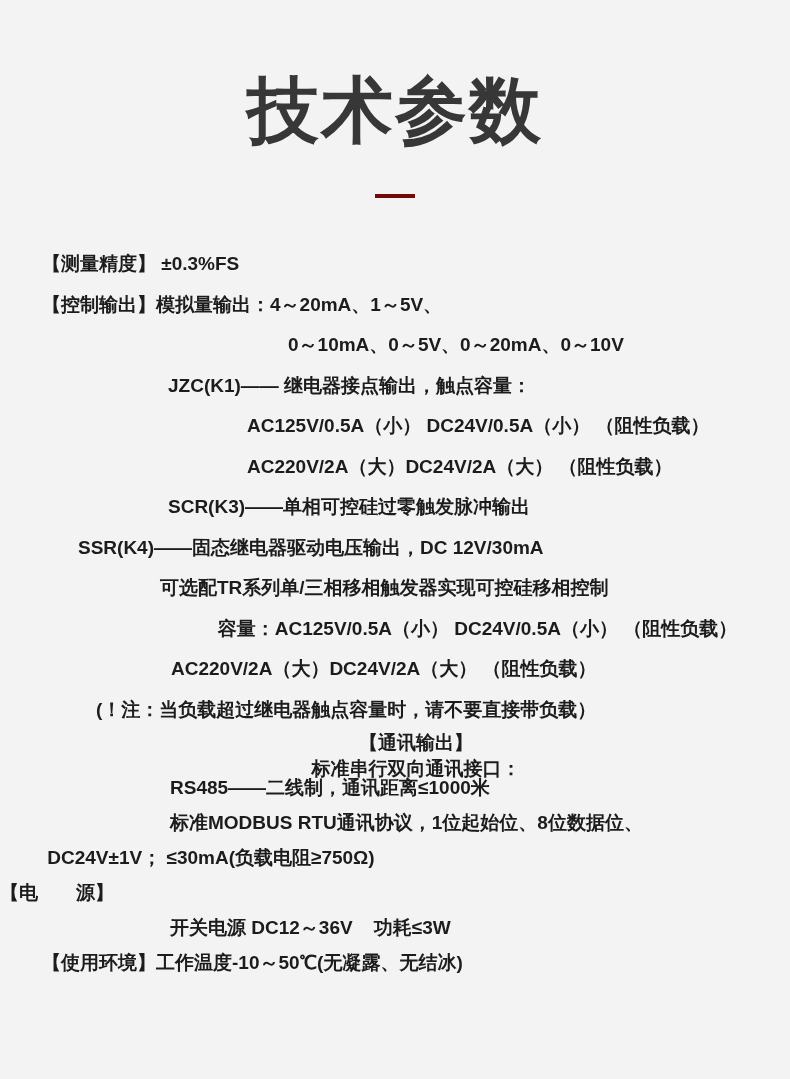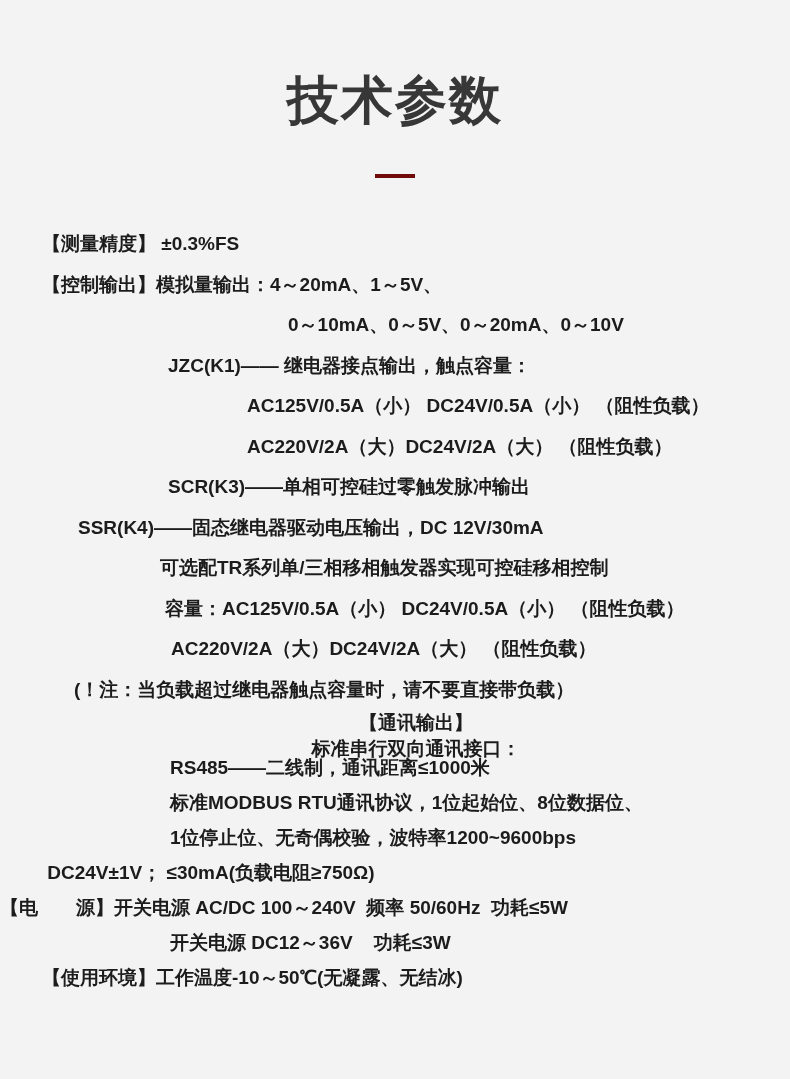--- a/index.html
+++ b/index.html
@@ -13,21 +13,21 @@
     width:790px;height:1079px;
     background:var(--bg);
     font-family:"Liberation Sans",sans-serif;
     color:var(--text);
     overflow:hidden;
   }
   .sheet{width:790px;height:1079px;position:relative;}
   .page-title{
     margin:74px 0 0 0;
     text-align:center;
-    font-size:52px;
+    font-size:72px;
     line-height:1;
     font-weight:900;
     letter-spacing:2px;
     color:var(--title);
   }
   .title-rule{
     width:40px;height:4px;
     background:var(--rule);
     margin:48px auto 0 auto;
   }
@@ -56,25 +56,24 @@
   <div class="spec-list">
       <div class="spec-line" style="margin-left: 42px;"><span class="spec-label">【测量精度】</span><span class="spec-text"> ±0.3%FS</span></div>
       <div class="spec-line" style="margin-left: 42px;"><span class="spec-label">【控制输出】</span><span class="spec-text">模拟量输出：4～20mA、1～5V、</span></div>
       <div class="spec-line" style="margin-left: 288px; align-items: center;"><span class="spec-label"></span><span class="spec-text">0～10mA、0～5V、0～20mA、0～10V</span></div>
       <div class="spec-line" style="margin-left: 168px;"><span class="spec-label"></span><span class="spec-text">JZC(K1)—— 继电器接点输出，触点容量：</span></div>
       <div class="spec-line" style="margin-left: 247px;"><span class="spec-label"></span><span class="spec-text">AC125V/0.5A（小） DC24V/0.5A（小） （阻性负载）</span></div>
       <div class="spec-line" style="margin-left: 247px;"><span class="spec-label"></span><span class="spec-text">AC220V/2A（大）DC24V/2A（大） （阻性负载）</span></div>
       <div class="spec-line" style="margin-left: 168px;"><span class="spec-label"></span><span class="spec-text">SCR(K3)——单相可控硅过零触发脉冲输出</span></div>
       <div class="spec-line" style="margin-left: 78px;"><span class="spec-label"></span><span class="spec-text">SSR(K4)——固态继电器驱动电压输出，DC 12V/30mA</span></div>
       <div class="spec-line" style="margin-left: 160px;"><span class="spec-label"></span><span class="spec-text">可选配TR系列单/三相移相触发器实现可控硅移相控制</span></div>
-      <div class="spec-line" style="margin-left: 165px;"><span class="spec-label"></span><span class="spec-text">容量：AC125V/0.5A（小） DC24V/0.5A（小） （阻性负载）</span></div>
+      <div class="spec-line" style="margin-left: 165px; justify-content: center;"><span class="spec-label"></span><span class="spec-text">容量：AC125V/0.5A（小） DC24V/0.5A（小） （阻性负载）</span></div>
       <div class="spec-line" style="margin-left: 171px;"><span class="spec-label"></span><span class="spec-text">AC220V/2A（大）DC24V/2A（大） （阻性负载）</span></div>
-      <div class="spec-line" style="margin-left: 74px; align-items: center;"><span class="spec-label"></span><span class="spec-text">(！注：当负载超过继电器触点容量时，请不要直接带负载）</span></div>
+      <div class="spec-line" style="margin-left: 96px; align-items: center;"><span class="spec-label"></span><span class="spec-text">(！注：当负载超过继电器触点容量时，请不要直接带负载）</span></div>
       <div class="spec-line" style="margin-left: 42px; flex-direction: column;"><span class="spec-label">【通讯输出】</span><span class="spec-text">标准串行双向通讯接口：</span></div>
       <div class="spec-line" style="margin-left: 170px;"><span class="spec-label"></span><span class="spec-text">RS485——二线制，通讯距离≤1000米</span></div>
       <div class="spec-line" style="margin-left: 170px;"><span class="spec-label"></span><span class="spec-text">标准MODBUS RTU通讯协议，1位起始位、8位数据位、</span></div>
-      <div class="spec-line" style="margin-left: 170px;"><span class="spec-label"></span><span class="spec-text">1位停止位、无奇偶校验，波特率1200~9600bps</span></div>
       <div class="spec-line" style="margin-left: 42px;"><span class="spec-text"> DC24V±1V； ≤30mA(负载电阻≥750Ω)</span></div>
-      <div class="spec-line" style=""><span class="spec-label">【电　　源】</span><span class="spec-text">开关电源 AC/DC 100～240V  频率 50/60Hz  功耗≤5W</span></div>
+      <div class="spec-line" style=""><span class="spec-label">【电　　源】</span></div>
       <div class="spec-line" style="margin-left: 170px;"><span class="spec-label"></span><span class="spec-text">开关电源 DC12～36V    功耗≤3W</span></div>
       <div class="spec-line" style="margin-left: 42px; text-align: right;"><span class="spec-label">【使用环境】</span><span class="spec-text">工作温度-10～50℃(无凝露、无结冰)</span></div>
     </div>
 </div>
 
 </body></html>

